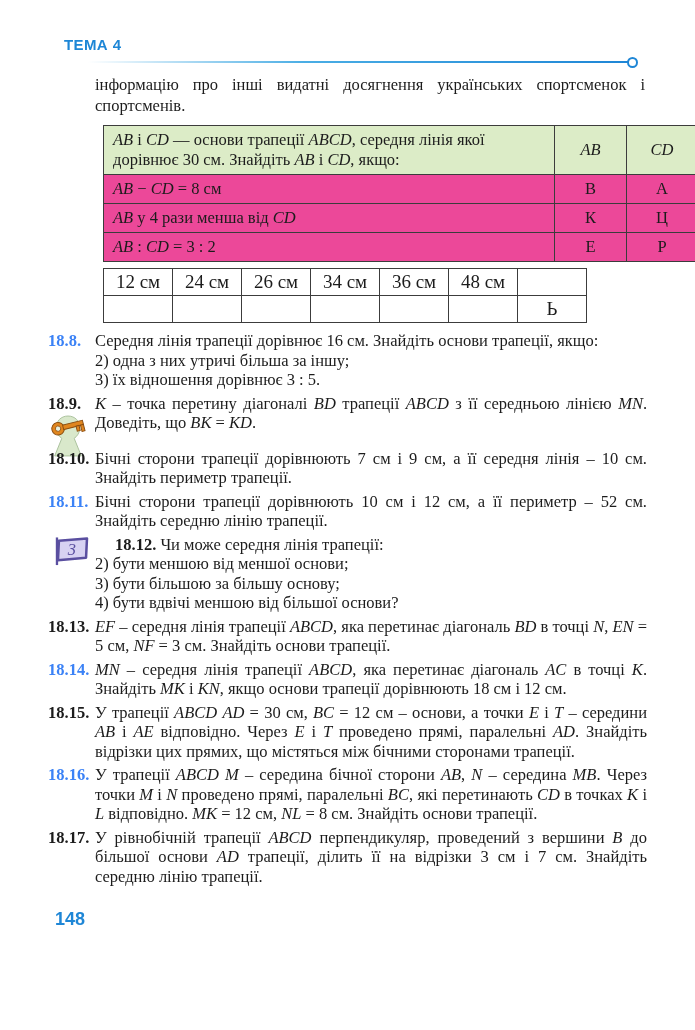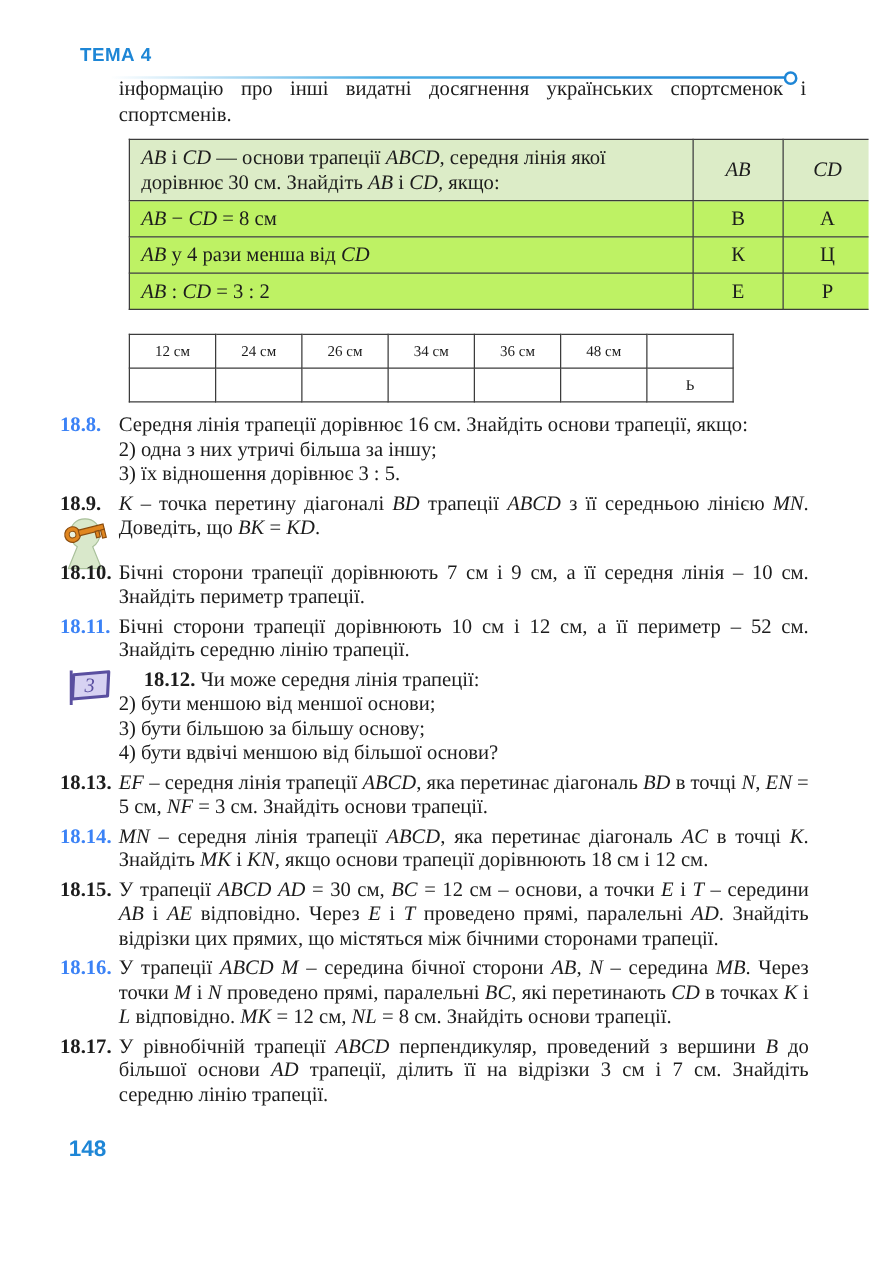--- a/index.html
+++ b/index.html
@@ -24,39 +24,39 @@
     position: absolute; top: 61px; left: 88px; width: 540px; height: 2px;
     background: linear-gradient(to right, rgba(42,159,224,0), rgba(42,159,224,.85) 40%, #1e86d6);
   }
   .rule-circle {
     position: absolute; width: 7px; height: 7px;
     border: 2px solid #1e86d6; border-radius: 50%; background: #fff;
   }
   .header-circle { top: 57px; left: 627px; }
 
   
-  main { position: absolute; top: 60px; left: 0; width: 695px; }
+  main { position: absolute; top: 74px; left: 0; width: 695px; }
   .intro {
     margin: 0 50px 9px 95px;
     font-size: 16.5px; line-height: 21px; text-align: justify;
   }
 
   
   table { border-collapse: collapse; }
   .task-table { margin-left: 103px; width: 537px; font-size: 16.5px; table-layout: fixed; }
   .task-table td { border: 1.6px solid #3c3c3c; padding: 1px 9px; vertical-align: middle; }
   .task-table .col-task { width: 432px; }
   .task-table .col-ab { width: 53px; text-align: center; }
   .task-table .col-cd { width: 52px; text-align: center; }
   .task-table tr.head td { background: #dcecc7; height: 46px; }
-  .task-table tr.cond td { height: 26px; background: #bef264; }
+  .task-table tr.cond td { height: 26px; background: #ec4899; }
   .task-table i { font-style: italic; }
 
   
-  .answer-table { margin: 19px 0 0 103px; width: 482px; font-size: 12px; table-layout: fixed; border-radius: 22px; }
+  .answer-table { margin: 6px 0 0 103px; width: 482px; font-size: 19px; table-layout: fixed; border-radius: 22px; }
   .answer-table td {
     border: 1.6px solid #3c3c3c; width: 68px; height: 26px;
     text-align: center; vertical-align: middle; padding: 0;
   }
 
   
   .exercises { margin-top: 8px; padding: 0 48px 0 48px; font-size: 16.5px; }
   .ex { display: flex; position: relative; margin-bottom: 4px; }
   .ex-num {
     flex: 0 0 47px; font-weight: 700; line-height: 19.5px;

